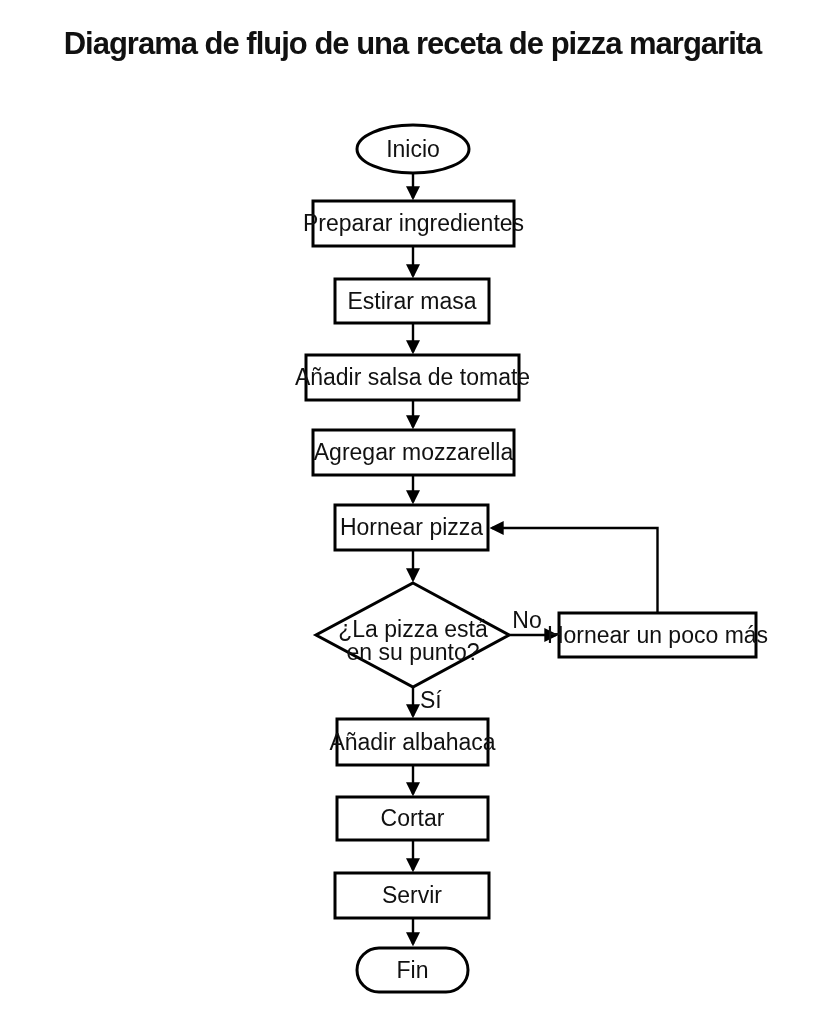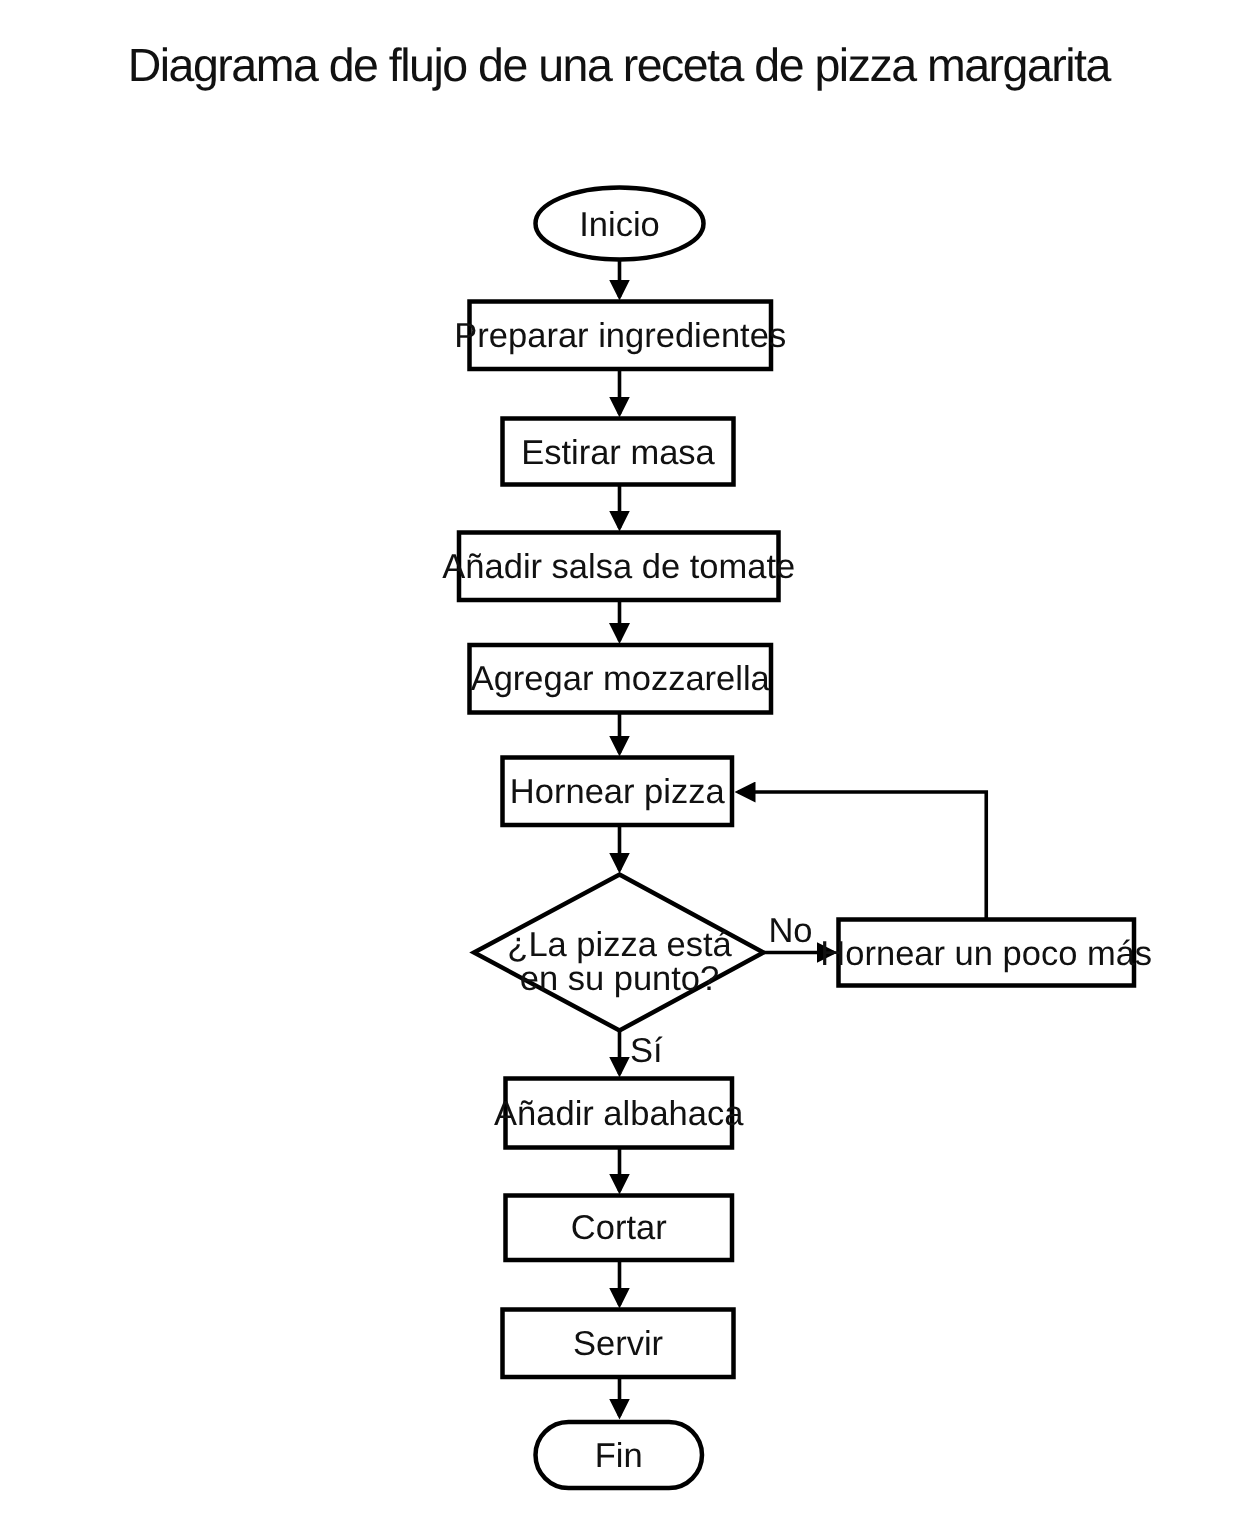--- a/index.html
+++ b/index.html
@@ -16,21 +16,21 @@
     overflow: hidden;
   }
   .title {
     position: absolute;
     top: 26px;
     left: 0;
     width: 825px;
     margin: 0;
     text-align: center;
     font-size: 31px;
-    font-weight: normal;
+    font-weight: bold;
     letter-spacing: -1px;
     color: #111111;
   }
   svg.chart {
     position: absolute;
     top: 0;
     left: 0;
   }
   .shape {
     fill: #ffffff;

